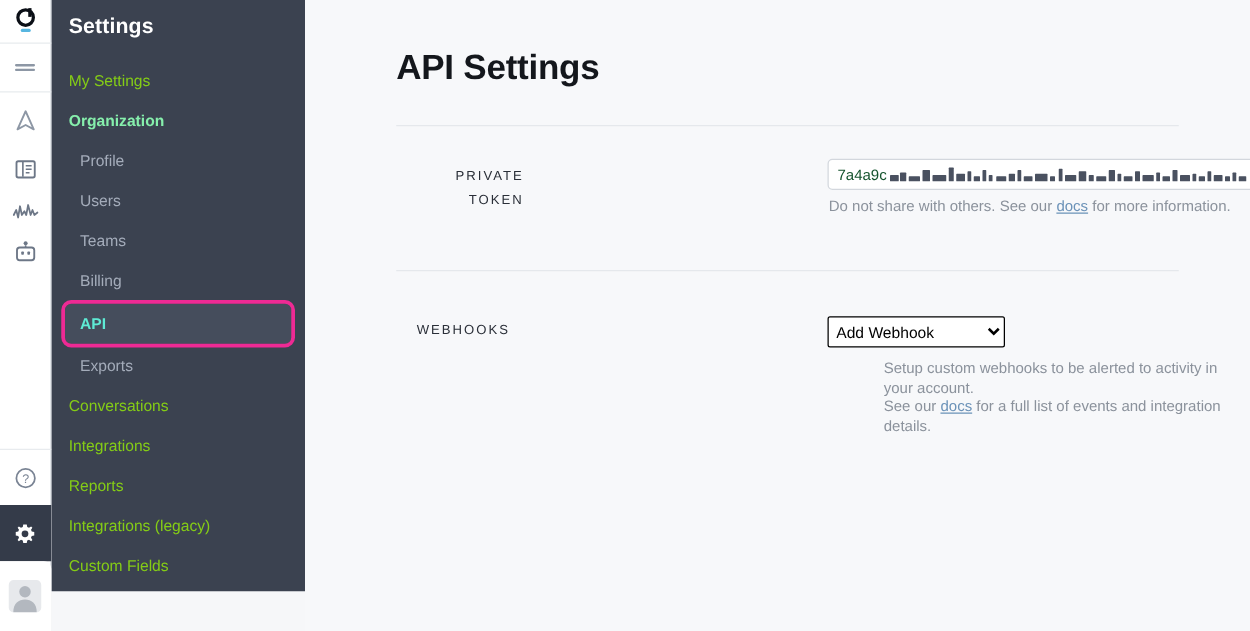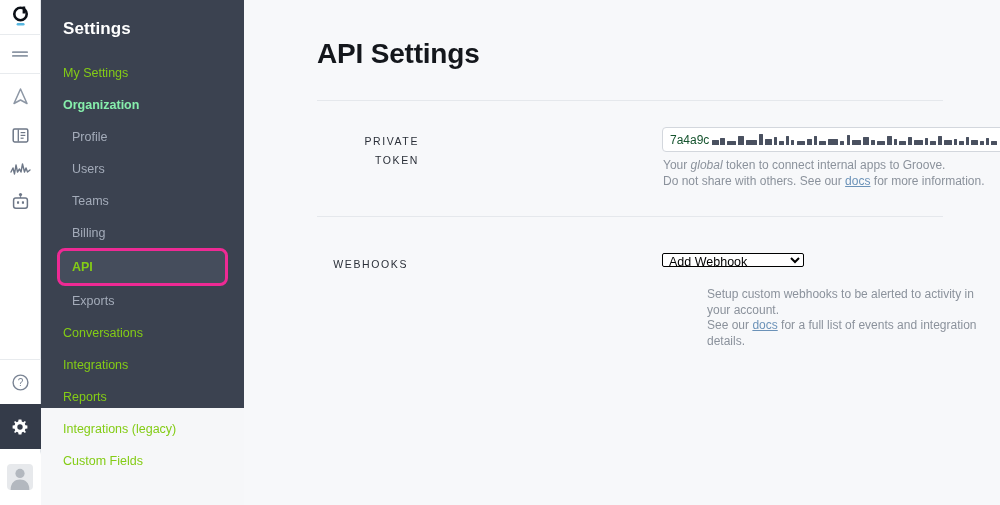--- a/index.html
+++ b/index.html
@@ -66,23 +66,23 @@
     justify-content: center;
     overflow: hidden;
   }
   .avatar svg { display:block; }
   .rail svg { display: block; }
 
   
   .sidebar {
     width: 203px;
     flex: 0 0 203px;
-    height: 408px;
+    height: 473px;
     background: #3b4250;
-    padding: 8px;
+    padding: 0;
     position: relative;
     z-index: 2;
   }
   .sidebar-title {
     color: #ffffff;
     font-size: 17px;
     font-weight: bold;
     letter-spacing: .1px;
     padding: 10px 0 0 14px;
     margin: 0;
@@ -101,21 +101,21 @@
   .nav-item.section {
     color: #86efac;
     font-weight: bold;
   }
   .nav-item.sub {
     padding-left: 23px;
     font-size: 12.5px;
     color: #a4acba;
   }
   .nav-item.highlight {
-    color: #84cc16;
+    color: #5eead4;
     font-weight: bold;
     background: #454d5c;
     border-radius: 5px;
     margin: 2px 11px;
     padding-left: 12px;
     outline: 3px solid #ee2a94;
     outline-offset: 0px;
   }
 
   
@@ -205,21 +205,21 @@
   }
   .token-help { left: 419px; top: 158px; }
 
   
   .webhook-label { left: 69px; top: 255px; }
   .webhook-select {
     position: absolute;
     left: 418px;
     top: 253px;
     width: 142px;
-    height: 14px;
+    height: 25px;
     font-size: 12.5px;
     font-family: "Liberation Sans", sans-serif;
     color: #000000;
     background: #ffffff;
     border: 1px solid #000000;
     border-radius: 2px;
     padding: 0 2px;
   }
   .webhook-help { left: 419px; top: 287px; margin-left: 44px; }
 </style>
@@ -374,23 +374,20 @@
         <span style="left:261px;width:7px;  height:5px;"></span>
         <span style="left:270px;width:4px;  height:4px;"></span>
         <span style="left:276px;width:3px;  height:7px;"></span>
         <span style="left:281px;width:6px;  height:4px;"></span>
 
       </span>
     </div>
 
     <div class="help-text token-help">
       <div>
-        <span>Your </span><span class="it">global</span><span> token to connect internal apps to Groove.</span>
-      </div>
-      <div>
         <span>Do not share with others. See our </span><a href="#">docs</a><span> for more information.</span>
       </div>
     </div>
 
     <div class="divider d2"></div>
 
     <div class="field-label webhook-label">WEBHOOKS</div>
 
     <select class="webhook-select">
       <option>Add Webhook</option>

